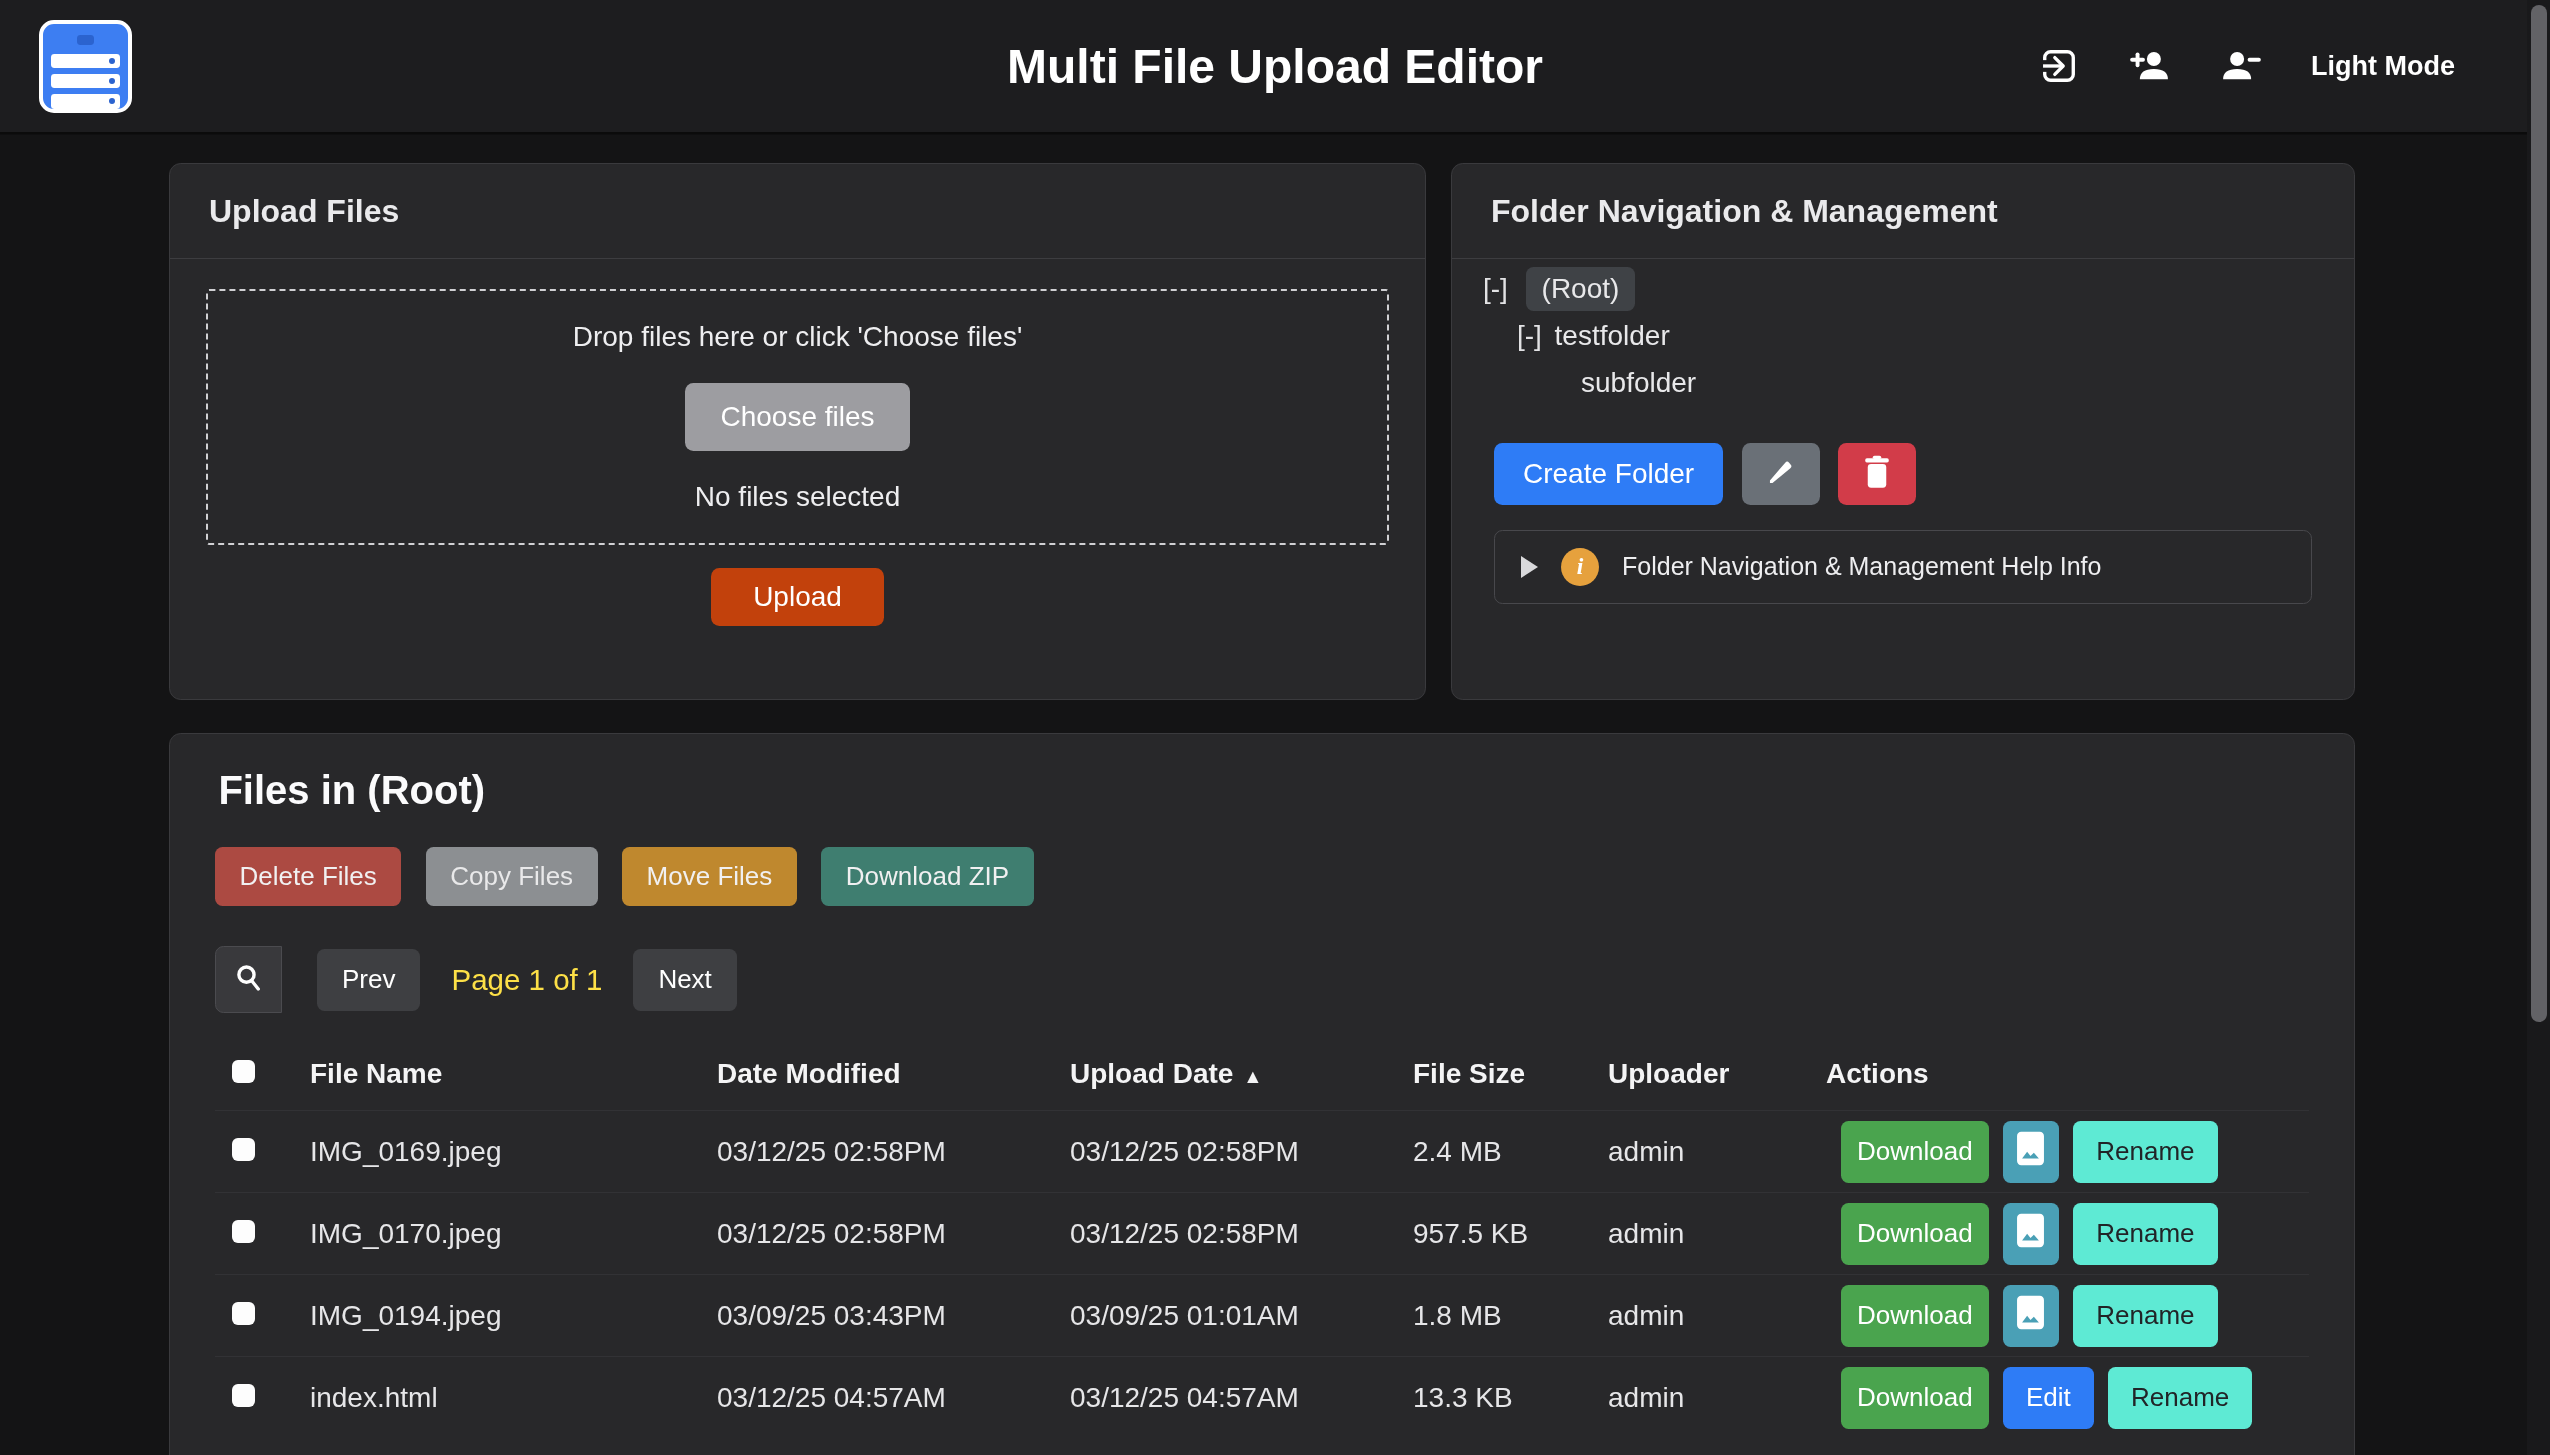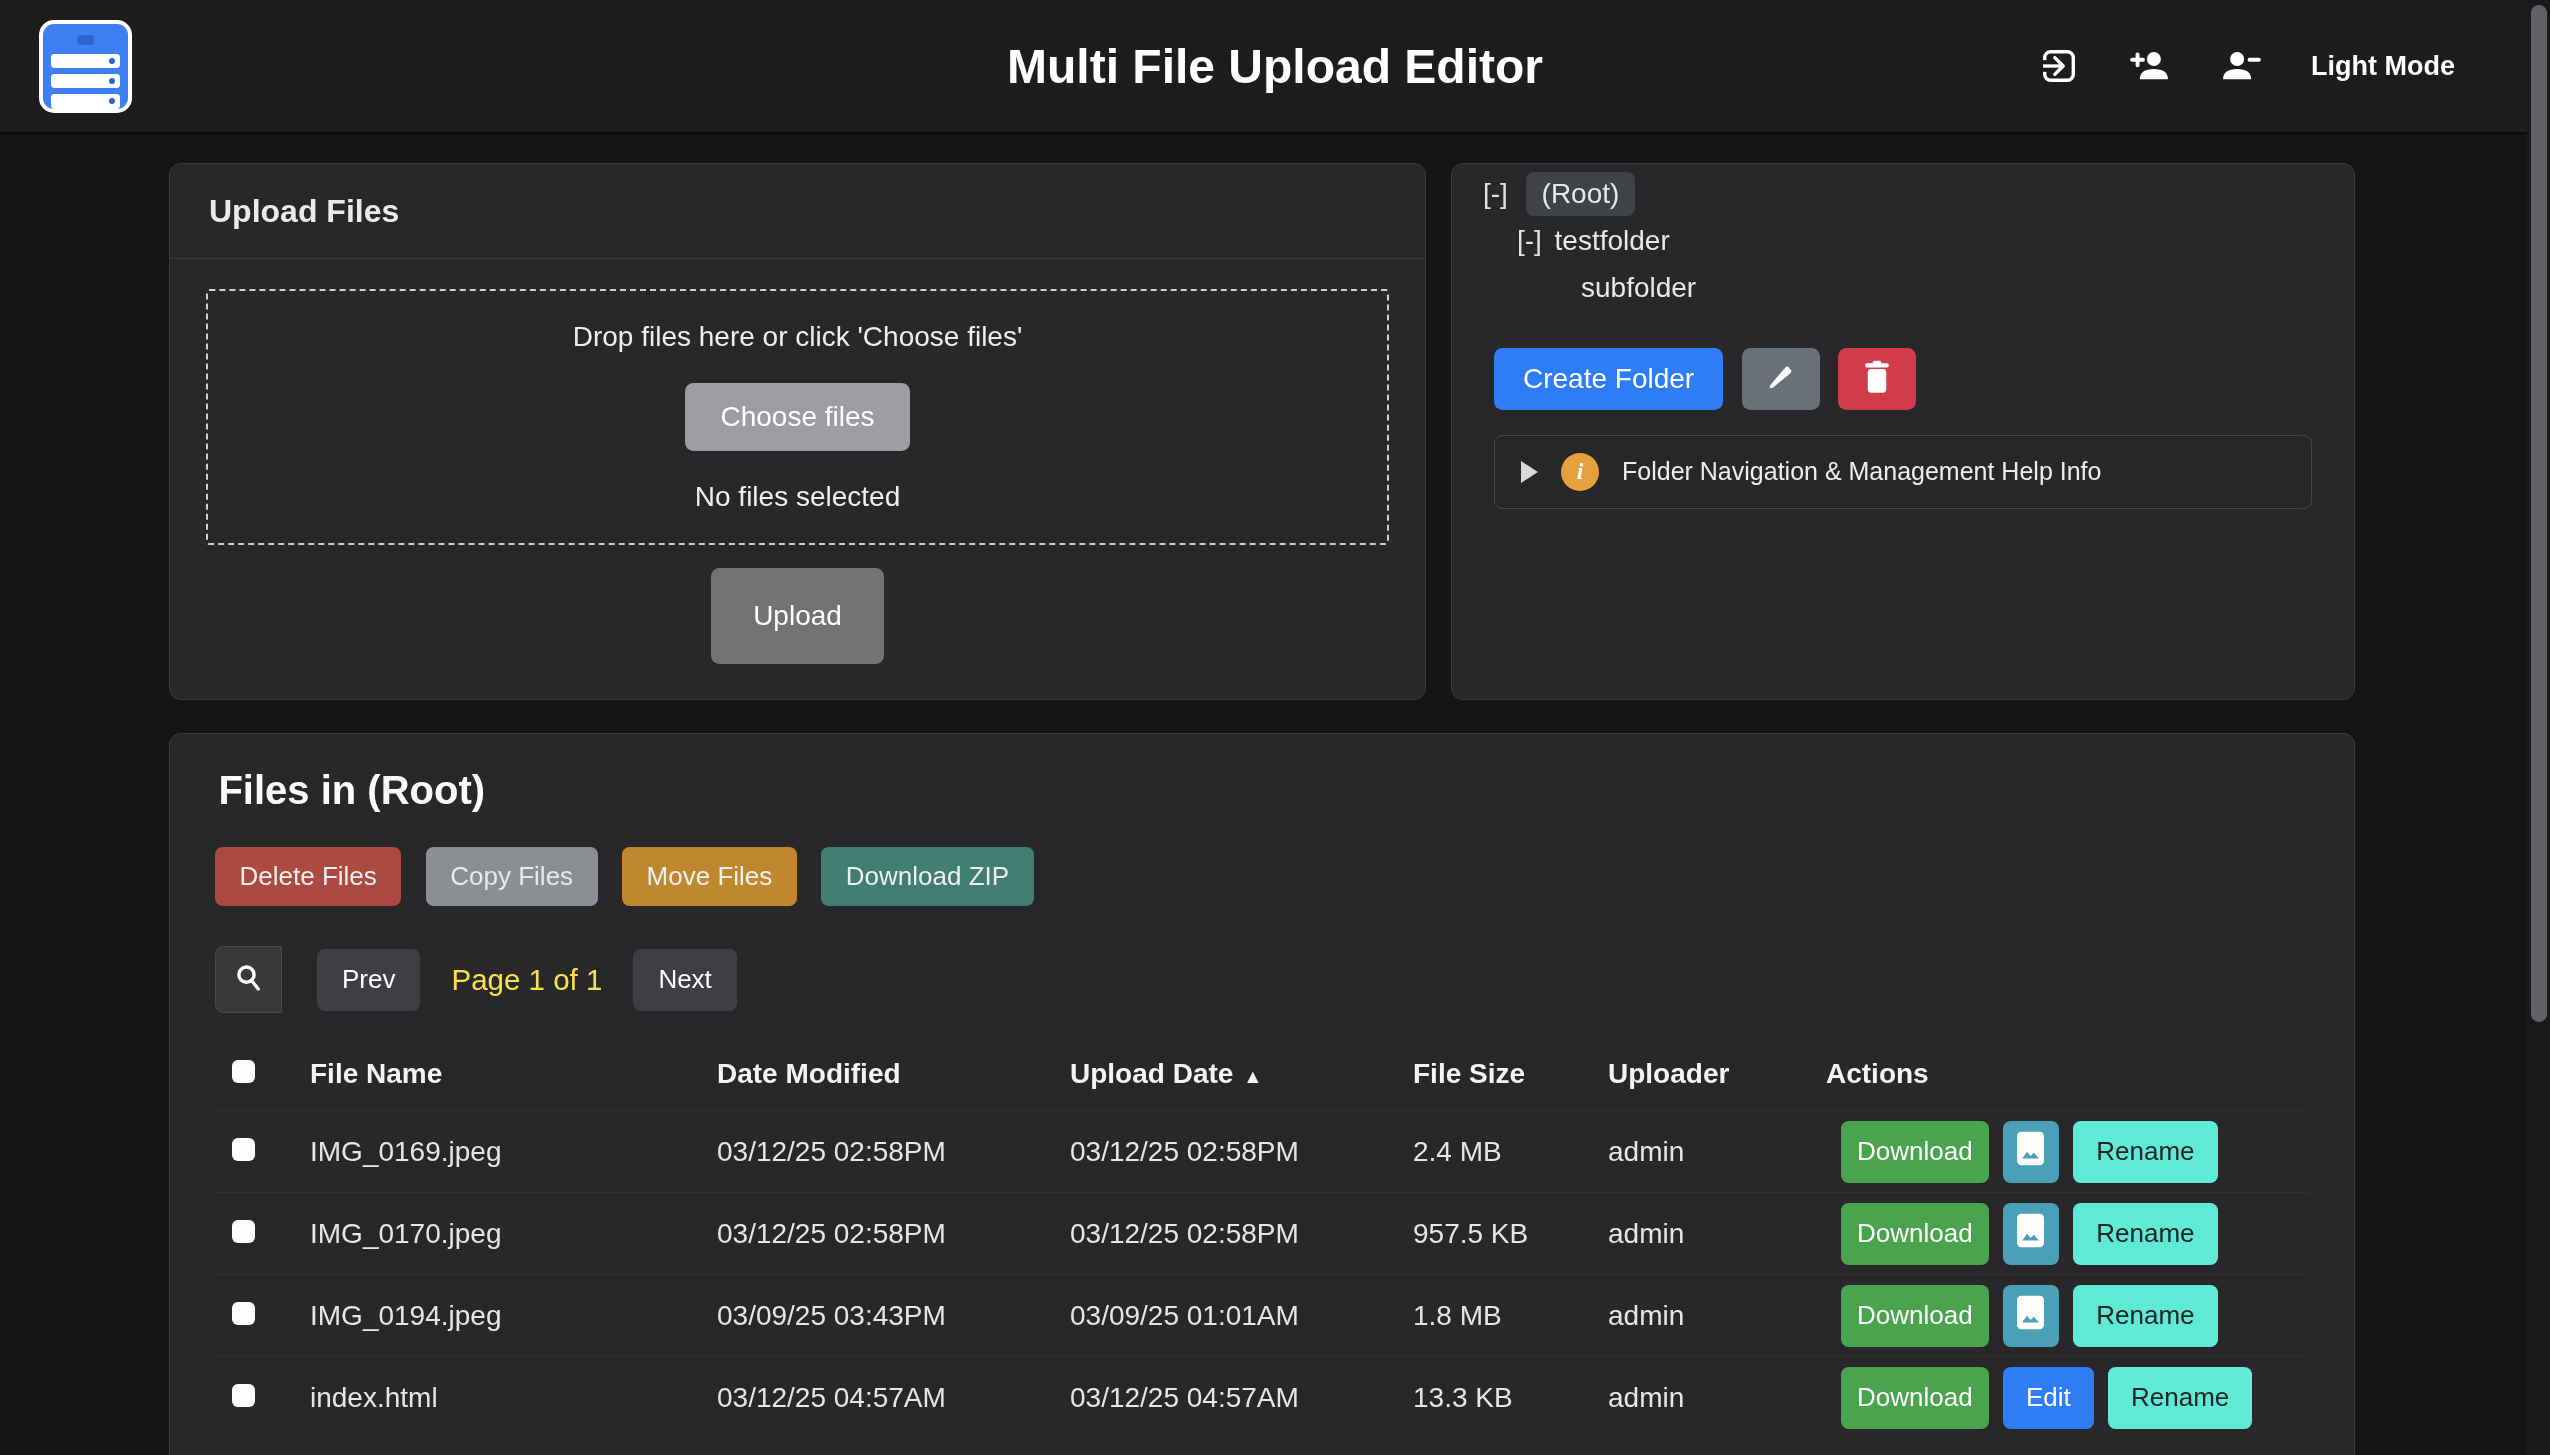--- a/index.html
+++ b/index.html
@@ -56,22 +56,22 @@
     height:256px; border:2.5px dashed #d0d0d3; border-radius:3.4px;
     display:flex; flex-direction:column; align-items:center; justify-content:center; gap:30px;
   }
   .dropzone-hint, .status-text { font-size:28px; color:#eeeef0; }
   .choose-files-btn {
     background:#9d9da1; color:#fff; font-size:28px;
     padding:17.7px 35px; border:none; border-radius:8.4px; cursor:pointer;
     font-family:inherit;
   }
   .upload-btn {
-    display:block; margin:23px auto 0; background:#737373; color:#fff;
-    font-size:28px; padding:32px 42px; border:none; border-radius:8.4px; cursor:pointer;
+    display:block; margin:23px auto 0; background:#c2410c; color:#fff;
+    font-size:28px; padding:13px 42px; border:none; border-radius:8.4px; cursor:pointer;
     font-family:inherit;
   }
   
   .folder-body { padding:6.7px 31px 0; }
   .tree { font-size:28px; color:#e8e8ea; }
   .tree-row { height:47px; display:flex; align-items:center; }
   .tree-toggle { cursor:pointer; color:#e2e2e4; }
   .tree-name { cursor:pointer; }
   .tree-name.selected { background:#3f4246; border-radius:7.6px; padding:5.9px 16px; margin-left:17.7px; }
   .indent-firmware { padding-left:62px; }
@@ -205,20 +205,21 @@
         <div class="dropzone">
           <div class="dropzone-hint">Drop files here or click 'Choose files'</div>
           <button class="choose-files-btn">Choose files</button>
           <div class="status-text">No files selected</div>
         </div>
         <button class="upload-btn">Upload</button>
       </div>
     </div>
 
     <div class="panel folder-panel">
+      <div class="panel-header">Folder Navigation &amp; Management</div>
       <div class="folder-body">
         <div class="tree">
           <div class="tree-row">
             <span class="tree-toggle">[-]</span>
             <span class="tree-name selected">(Root)</span>
           </div>
           <div class="tree-row indent-testfolder">
             <span class="tree-toggle">[-]</span>
             <span class="tree-name">testfolder</span>
           </div>

